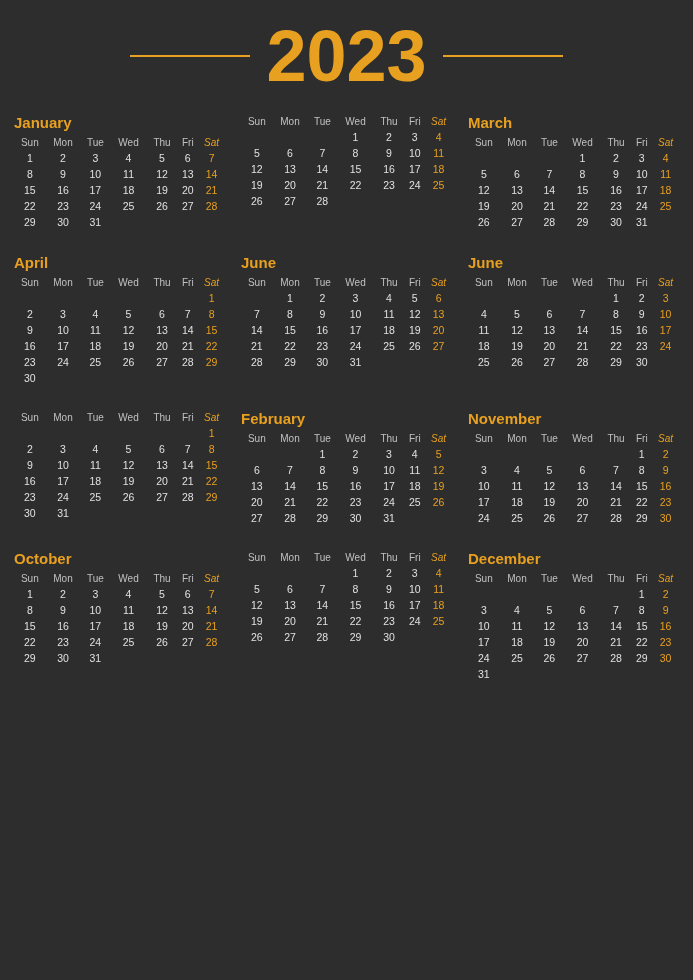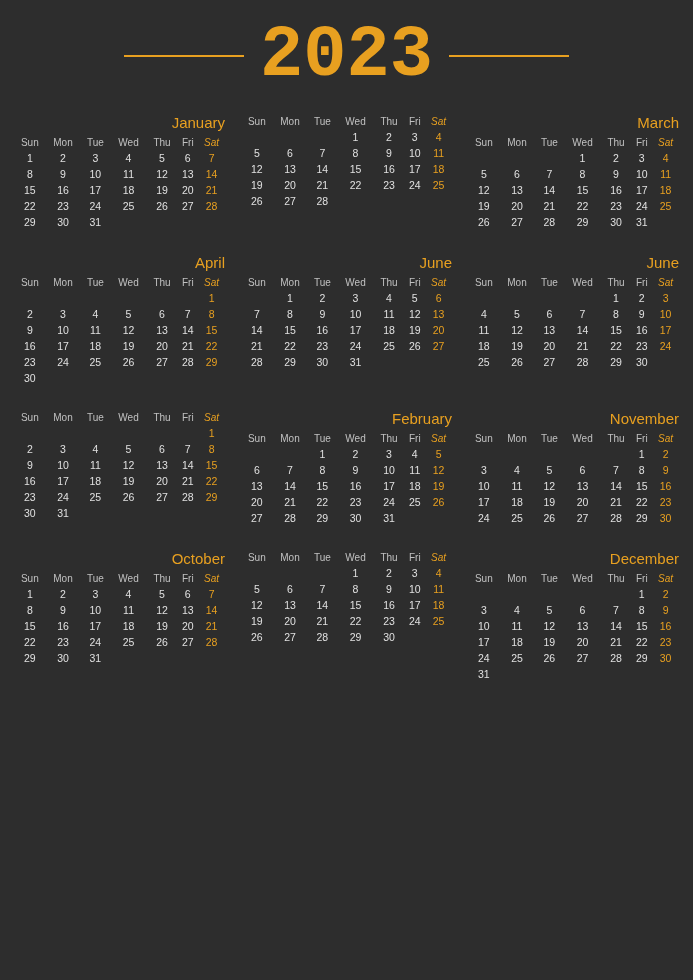--- a/index.html
+++ b/index.html
@@ -13,21 +13,20 @@
       flex-direction: column;
       align-items: center;
       padding: 20px 10px 20px 10px;
     }
     .year-header {
       display: flex;
       align-items: center;
       width: 100%;
       justify-content: center;
       margin-bottom: 18px;
-      font-family: Liberation Mono, monospace;
     }
     .year-line {
       flex: 1;
       height: 2px;
       background: #e8a020;
       max-width: 120px;
     }
     .year-number {
       color: #e8a020;
       font-size: 72px;
@@ -40,22 +39,22 @@
       grid-template-columns: repeat(3, 1fr);
       gap: 16px 8px;
       width: 100%;
     }
     .month-block {
       padding: 4px 4px;
     }
     .month-title {
       color: #e8a020;
       font-size: 15px;
-      font-weight: normal;
-      text-align: right;
+      font-weight: bold;
+      text-align: left;
       margin-bottom: 4px;
     }
     .month-table {
       width: 100%;
       border-collapse: collapse;
       font-size: 10.5px;
     }
     .month-table thead tr th {
       color: #c0c0c0;
       font-weight: normal;

